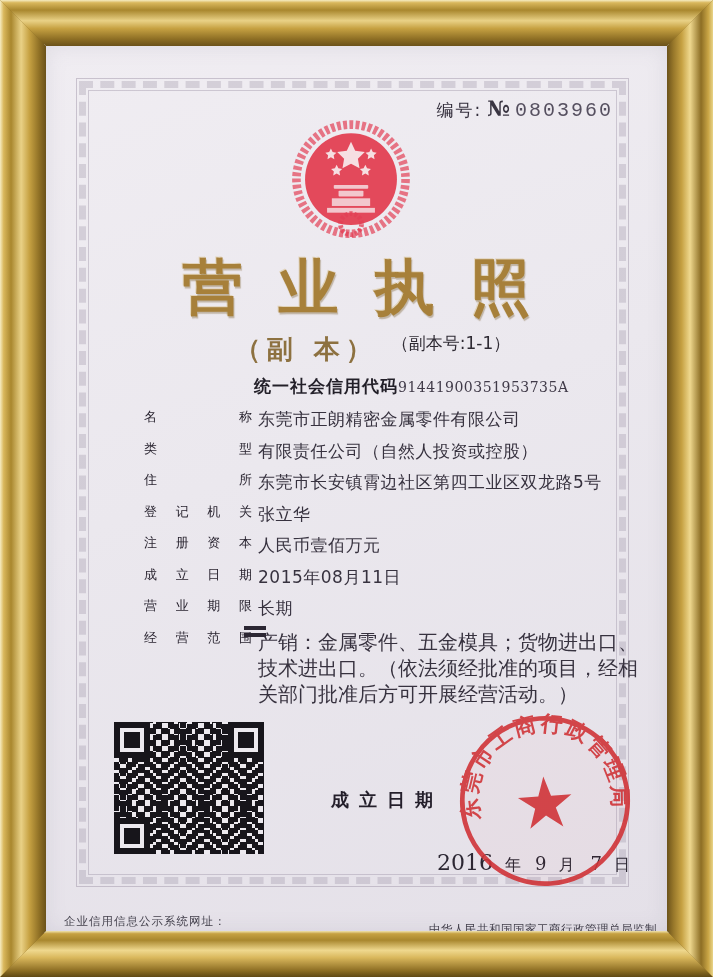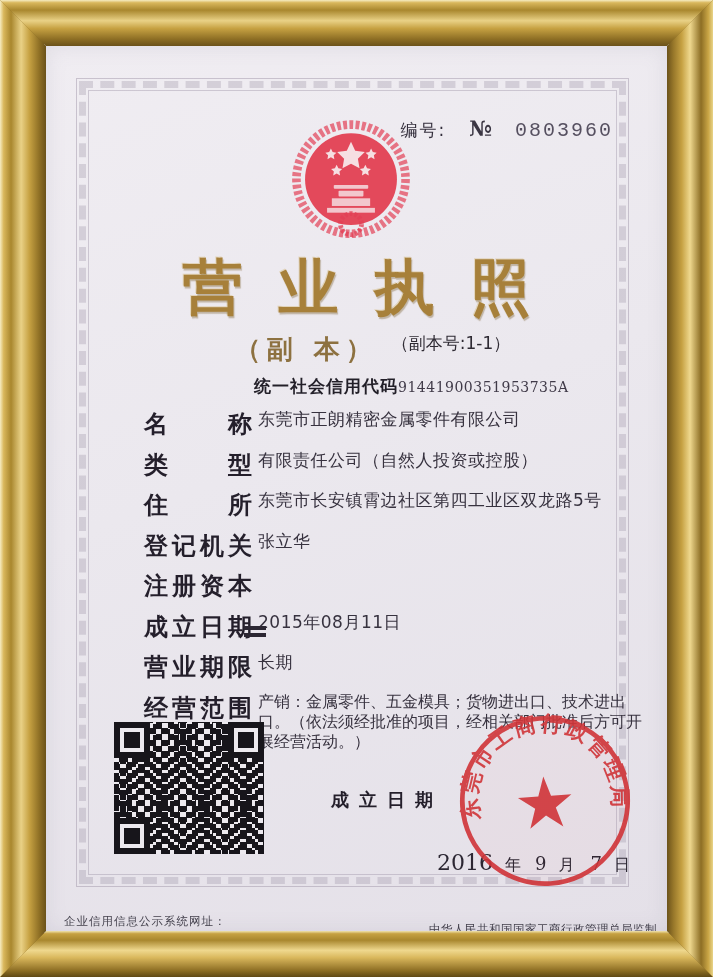--- a/index.html
+++ b/index.html
@@ -24,21 +24,21 @@
   .paper{position:absolute;inset:44px;z-index:1;
     background:linear-gradient(160deg,#f0edf2 0%,#ebe8ee 45%,#e4e0e8 100%);
     box-shadow:0 0 14px rgba(40,30,10,.5), inset 0 0 22px rgba(120,110,135,.16);}
 
   
   .deco{position:absolute;inset:34px 40px 46px 32px;border:1px solid rgba(152,142,162,.45);pointer-events:none;}
   .deco-mid{position:absolute;inset:2px;border:7px dashed rgba(152,142,162,.30);}
   .deco-in{position:absolute;inset:11px;border:1px solid rgba(152,142,162,.40);}
 
   
-  .serial{position:absolute;top:72px;right:56px;display:flex;align-items:baseline;gap:23px;color:#3e3945;}
+  .serial{position:absolute;top:52px;right:56px;display:flex;align-items:baseline;gap:5px;color:#3e3945;}
   .serial .lab{font-size:17px;letter-spacing:2px;color:#332e3b;}
   .serial .nosym{font-family:"DejaVu Serif",serif;font-size:21px;font-weight:bold;color:#3a3542;}
   .serial .num{font-family:"Liberation Mono",monospace;font-size:20px;letter-spacing:2px;color:#565060;}
 
   
   .emblem{position:absolute;left:240px;top:70px;width:134px;height:138px;}
 
   
   .title{position:absolute;top:204px;left:0;width:100%;text-align:center;
     font-size:60px;font-weight:bold;color:#a7803a;letter-spacing:36px;text-indent:36px;
@@ -49,24 +49,24 @@
   .subtitle .copyno{font-size:17px;color:#2e2a33;}
 
   
   .ccode{position:absolute;left:210px;top:331px;display:flex;align-items:baseline;}
   .ccode .lab{font-size:17px;font-weight:bold;color:#221f28;letter-spacing:1px;}
   .ccode .val{font-family:"DejaVu Serif",serif;font-size:14px;color:#403a48;letter-spacing:.5px;}
 
   
   .fields{position:absolute;left:100px;top:364px;width:500px;}
   .frow{display:flex;margin-bottom:8.5px;align-items:flex-start;}
-  .flabel{flex:0 0 108px;font-size:24px;font-weight:bold;color:#241f2b;
+  .flabel{flex:0 0 108px;font-size:13px;font-weight:normal;color:#241f2b;
     text-align:justify;text-align-last:justify;}
   .fvalue{margin-left:6px;font-size:17px;color:#37323f;letter-spacing:.5px;white-space:nowrap;}
-  .fvalue.scope{font-size:16px;line-height:20px;width:386px;white-space:normal;letter-spacing:0;}
+  .fvalue.scope{font-size:20px;line-height:26px;width:386px;white-space:normal;letter-spacing:0;}
   .mark{position:absolute;left:200px;top:582px;width:22px;}
   .mark i{display:block;height:4px;background:#2c2733;margin-bottom:3px;}
 
   
   .qr{position:absolute;left:70px;top:678px;width:150px;height:132px;
     background:
       repeating-conic-gradient(#17151b 0 25%, transparent 0 50%) 0 0/12px 12px,
       repeating-conic-gradient(#17151b 0 25%, transparent 0 50%) 5px 7px/17px 11px,
       #ece9ef;}
   .qr .f{position:absolute;width:36px;height:36px;border:6px solid #17151b;background:#ece9ef;box-sizing:border-box;}
@@ -153,20 +153,21 @@
       <div class="frow">
         <span class="flabel">住所</span>
         <span class="fvalue">东莞市长安镇霄边社区第四工业区双龙路5号</span>
       </div>
       <div class="frow">
         <span class="flabel">登记机关</span>
         <span class="fvalue">张立华</span>
       </div>
       <div class="frow">
         <span class="flabel">注册资本</span>
+        <span class="fvalue">人民币壹佰万元</span>
       </div>
       <div class="frow">
         <span class="flabel">成立日期</span>
         <span class="fvalue">2015年08月11日</span>
       </div>
       <div class="frow">
         <span class="flabel">营业期限</span>
         <span class="fvalue">长期</span>
       </div>
       <div class="frow">

